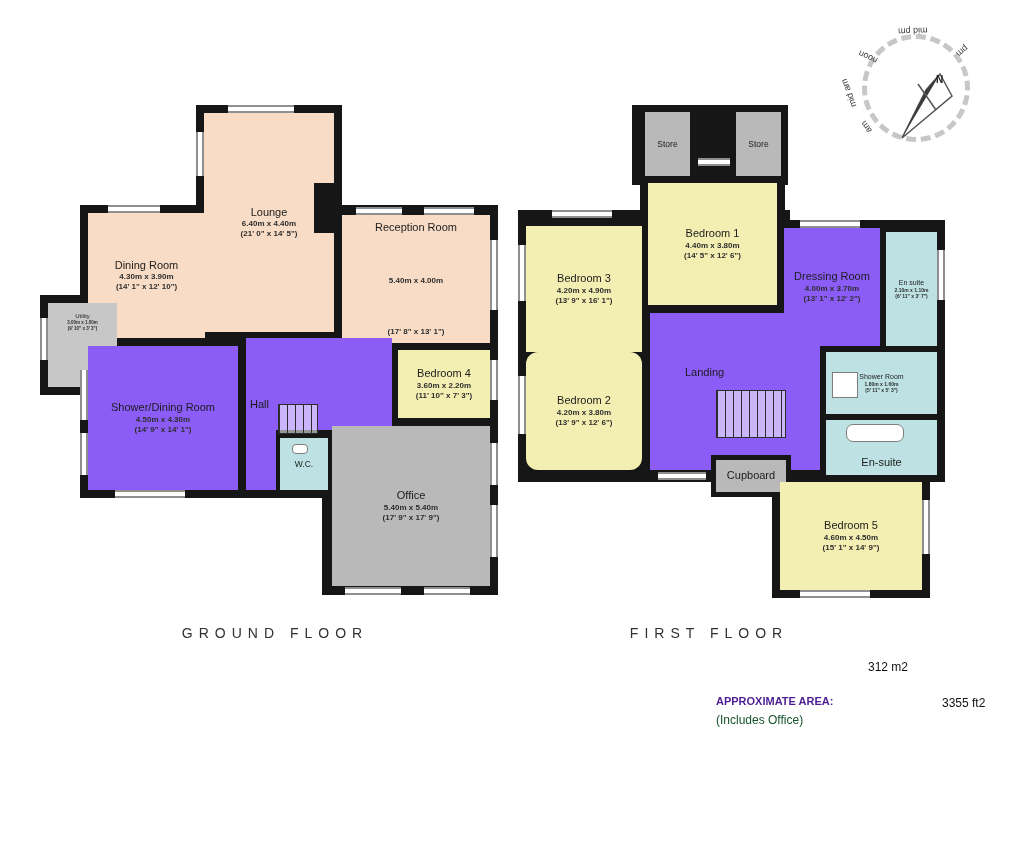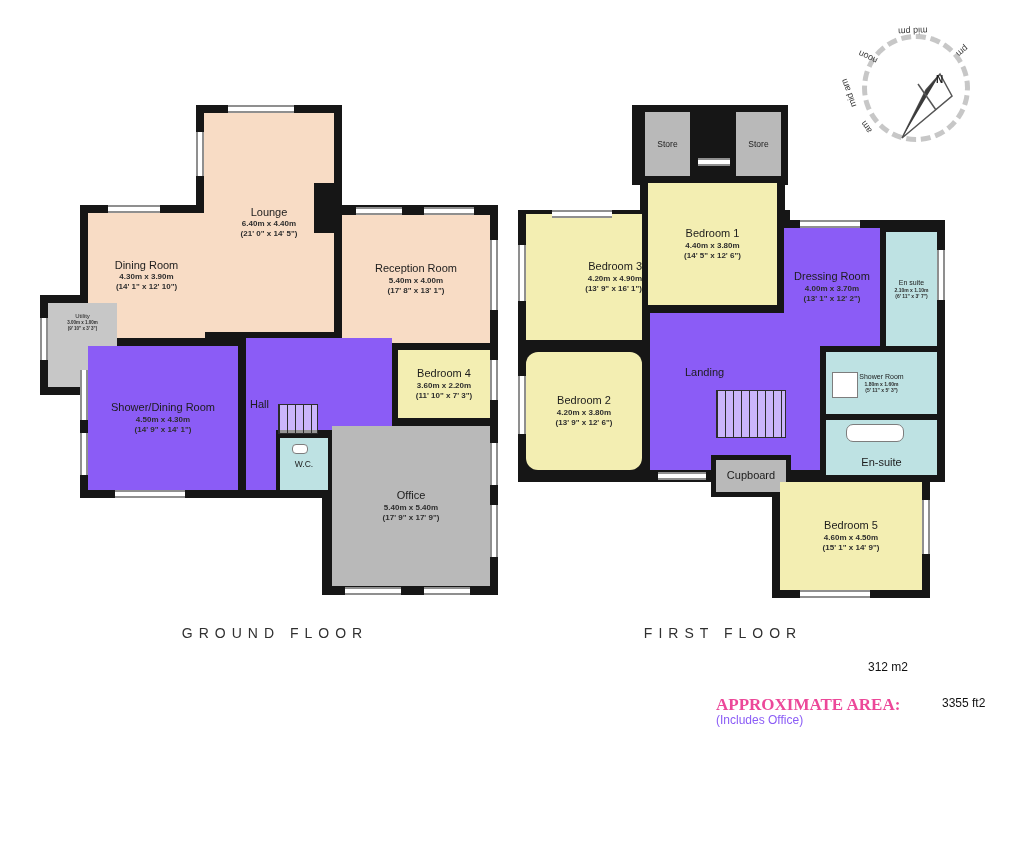--- a/index.html
+++ b/index.html
@@ -16,23 +16,23 @@
   .xs .rname{font-size:6px;} .xs .rdim{font-size:4.5px;}
   .md .rname{font-size:8.5px;}
   .win{position:absolute;background:#ffffff;box-sizing:border-box;}
   .winh{height:8px;border-top:2px solid #8f8f8f;border-bottom:2px solid #8f8f8f;}
   .winv{width:8px;border-left:2px solid #8f8f8f;border-right:2px solid #8f8f8f;}
   .stairs{position:absolute;background:repeating-linear-gradient(90deg,#2c2c2c 0 1.5px,rgba(255,255,255,0.55) 1.5px 8px);
           border:1.5px solid #2c2c2c;box-sizing:border-box;}
   .chimney{position:absolute;background:#161616;}
   .fixture{position:absolute;background:#fff;border:1.5px solid #7d7d7d;box-sizing:border-box;}
   .floor-title{position:absolute;font-size:14px;letter-spacing:6px;color:#303030;text-align:center;}
-  .footer-label{position:absolute;font-size:17px;font-weight:bold;color:#ec4899;font-family:Liberation Serif, serif;}
+  .footer-label{position:absolute;font-size:11px;font-weight:bold;color:#4c1d95;}
   .footer-val{position:absolute;font-size:12px;color:#111;}
-  .footer-note{position:absolute;font-size:12px;color:#8b5cf6;}
+  .footer-note{position:absolute;font-size:12px;color:#14532d;}
   .compass{position:absolute;left:840px;top:26px;width:155px;height:130px;}
   .compass-ring{position:absolute;left:22px;top:8px;width:108px;height:108px;border-radius:50%;
                 border:5px dashed #9a9a9a;opacity:.55;box-sizing:border-box;}
   .compass-label{position:absolute;font-size:9px;color:#3a3a3a;white-space:nowrap;}
   .north{position:absolute;font-size:10px;font-weight:bold;color:#222;}
   .hall-label{position:absolute;left:250px;top:398px;}
   .landing-label{position:absolute;left:685px;top:366px;}
 </style>
 </head>
 <body>
@@ -56,21 +56,21 @@
     <span class="rdim">4.30m x 3.90m</span>
     <span class="rdim">(14' 1" x 12' 10")</span>
   </div>
 
   <div class="room peach" style="left:204px;top:113px;width:130px;height:219px;text-align:right;">
     <span class="rname">Lounge</span>
     <span class="rdim">6.40m x 4.40m</span>
     <span class="rdim">(21' 0" x 14' 5")</span>
   </div>
 
-  <div class="room peach" style="left:342px;top:215px;width:148px;height:128px;">
+  <div class="room peach" style="left:342px;top:215px;width:148px;height:128px;gap:41px;">
     <span class="rname">Reception Room</span>
     <span class="rdim">5.40m x 4.00m</span>
     <span class="rdim">(17' 8" x 13' 1")</span>
   </div>
 
   <div class="room gray2 xs" style="left:48px;top:303px;width:69px;height:84px;justify-content:flex-start;padding-top:10px;">
     <span class="rname">Utility</span>
     <span class="rdim">3.00m x 1.00m</span>
     <span class="rdim">(9' 10" x 3' 3")</span>
   </div>
@@ -110,21 +110,21 @@
   <div class="room gray md" style="left:736px;top:112px;width:45px;height:64px;">
     <span class="rname">Store</span>
   </div>
 
   <div class="room yellow" style="left:648px;top:183px;width:129px;height:122px;">
     <span class="rname">Bedroom 1</span>
     <span class="rdim">4.40m x 3.80m</span>
     <span class="rdim">(14' 5" x 12' 6")</span>
   </div>
 
-  <div class="room yellow" style="left:526px;top:214px;width:116px;height:126px;align-items:flex-end;">
+  <div class="room yellow" style="left:526px;top:226px;width:116px;height:126px;">
     <span class="rname">Bedroom 3</span>
     <span class="rdim">4.20m x 4.90m</span>
     <span class="rdim">(13' 9" x 16' 1")</span>
   </div>
 
   <div class="room cream" style="left:784px;top:228px;width:96px;height:118px;">
     <span class="rname">Dressing Room</span>
     <span class="rdim">4.00m x 3.70m</span>
     <span class="rdim">(13' 1" x 12' 2")</span>
   </div>
@@ -205,20 +205,20 @@
     <span class="compass-label" style="left:20px;top:96px;transform:rotate(235deg);">am</span>
     <svg width="155" height="130" style="position:absolute;left:0;top:0;">
       <polygon points="100,48 112,70 62,112 86,64" fill="#ffffff" stroke="#555" stroke-width="1.5"></polygon>
       <polygon points="100,48 86,64 62,112" fill="#3a3a3a"></polygon>
       <line x1="78" y1="58" x2="96" y2="84" stroke="#555" stroke-width="1.5"></line>
     </svg>
     <span class="north" style="left:96px;top:48px;">N</span>
   </div>
 
   <div class="floor-title" style="left:160px;top:625px;width:230px;">GROUND FLOOR</div>
-  <div class="floor-title" style="left:628px;top:625px;width:190px;text-align:center;">FIRST FLOOR</div>
+  <div class="floor-title" style="left:614px;top:625px;width:190px;text-align:center;">FIRST FLOOR</div>
 
   <div class="footer-label" style="left:716px;top:695px;">APPROXIMATE AREA:</div>
   <div class="footer-val" style="left:868px;top:660px;">312 m2</div>
   <div class="footer-val" style="left:942px;top:696px;">3355 ft2</div>
   <div class="footer-note" style="left:716px;top:713px;">(Includes Office)</div>
 
 </div>
 
 </body></html>

